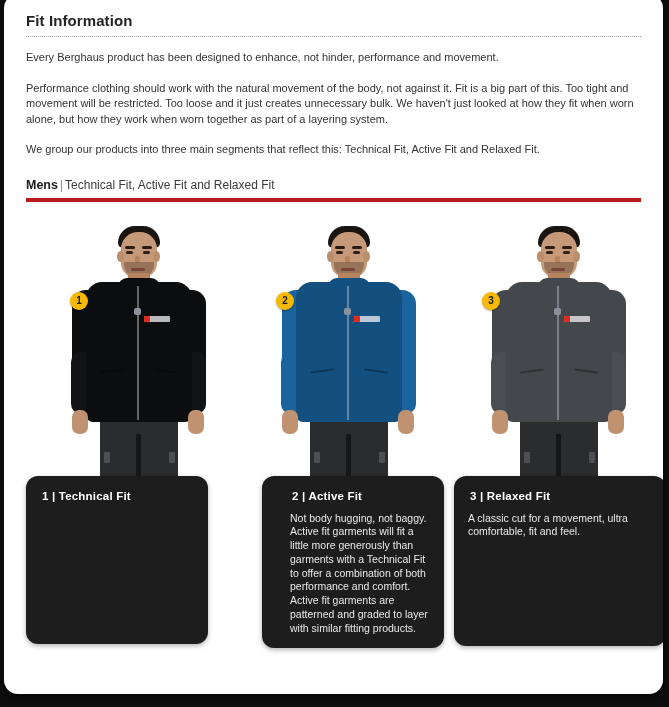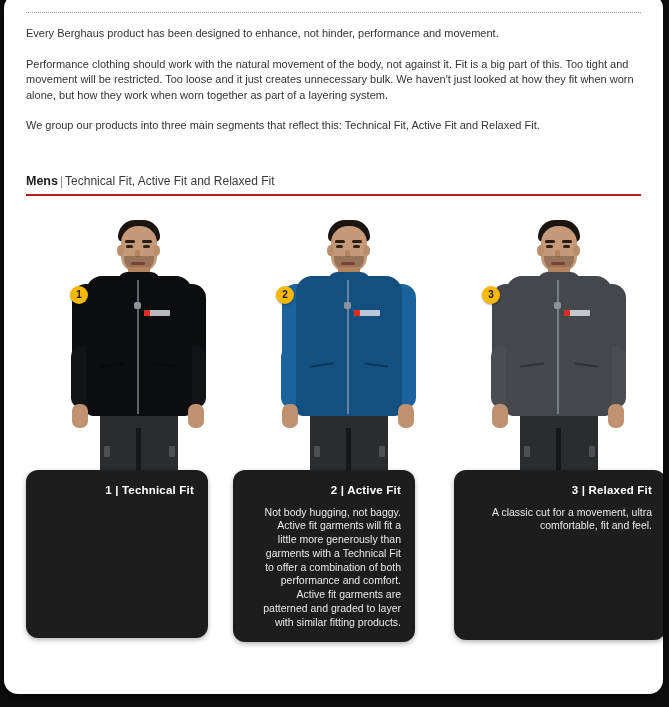--- a/index.html
+++ b/index.html
@@ -48,23 +48,23 @@
   .intro p {
     font-size: 11px;
     line-height: 15.5px;
     color: #333333;
     margin: 0 0 15px 0;
   }
   .intro p:last-child { margin-bottom: 16px; }
 
   
   .section-head {
-    margin-top: 40px;
+    margin-top: 20px;
     padding-bottom: 6px;
-    border-bottom: 2px solid #b91c1c;
+    border-bottom: 4px solid #b91c1c;
     font-size: 12px;
     color: #333333;
   }
   .section-head .seg-label {
     font-weight: bold;
     font-size: 12.5px;
     color: #1c1c1c;
   }
   .section-head .seg-sep {
     color: #8c8c8c;
@@ -296,34 +296,33 @@
   }
   .m1 .badge { left: 32px; top: 72px; }
   .m2 .badge { left: 28px; top: 72px; }
   .m3 .badge { left: 24px; top: 72px; }
 
   
   .cards {
     position: relative;
     margin-top: -4px;
     height: 175px;
-    text-align: right;
   }
   .card {
     position: absolute;
     top: 0;
     width: 182px;
     background: #1d1d1d;
     border-radius: 12px;
     padding: 12px 14px 16px 14px;
     box-sizing: border-box;
     box-shadow: 0 2px 5px rgba(0,0,0,0.30);
   }
   .card.c1 { left: 0px;   height: 168px; }
-  .card.c2 { left: 207px; height: 172px; padding-left: 28px; }
+  .card.c2 { left: 236px; height: 172px; padding-left: 28px; }
   .card.c3 { left: 428px; width: 212px; height: 170px; }
 
   .card-title {
     color: #ffffff;
     font-size: 11.5px;
     font-weight: bold;
     margin: 2px 0 10px 2px;
     letter-spacing: 0.2px;
   }
   .card-body {
@@ -332,20 +331,21 @@
     line-height: 13.8px;
     margin: 0;
   }
 </style>
 </head>
 <body>
 
 <div class="page">
   <div class="inner">
 
+    <h1 class="page-title">Fit Information</h1>
     <div class="dotted-rule"></div>
 
     <div class="intro">
       <p>Every Berghaus product has been designed to enhance, not hinder, performance and movement.</p>
       <p>Performance clothing should work with the natural movement of the body, not against it. Fit is a big part of this. Too tight and movement will be restricted. Too loose and it just creates unnecessary bulk. We haven't just looked at how they fit when worn alone, but how they work when worn together as part of a layering system.</p>
       <p>We group our products into three main segments that reflect this: Technical Fit, Active Fit and Relaxed Fit.</p>
     </div>
 
     <div class="section-head">
       <span class="seg-label">Mens</span><span class="seg-sep">|</span><span class="seg-sub">Technical Fit, Active Fit and Relaxed Fit</span>

